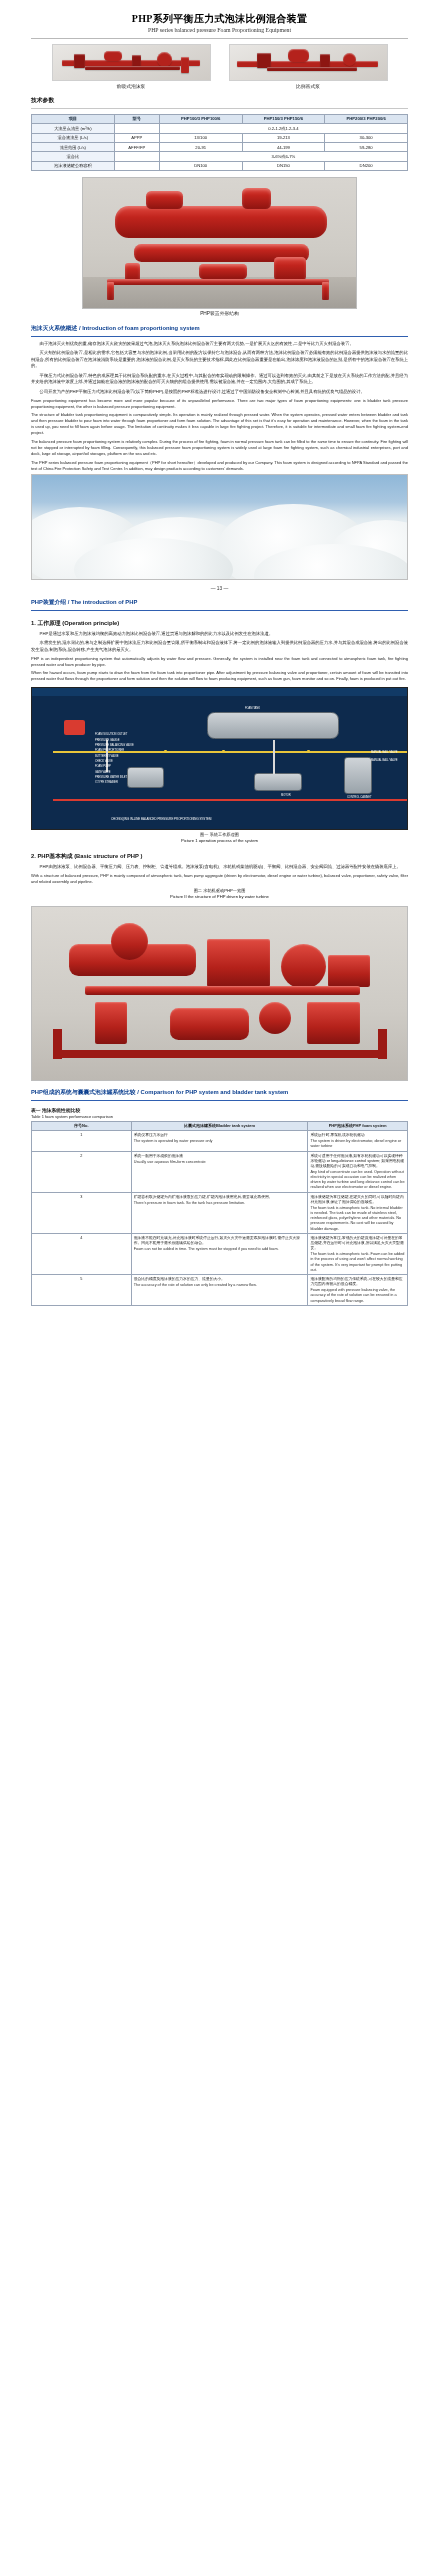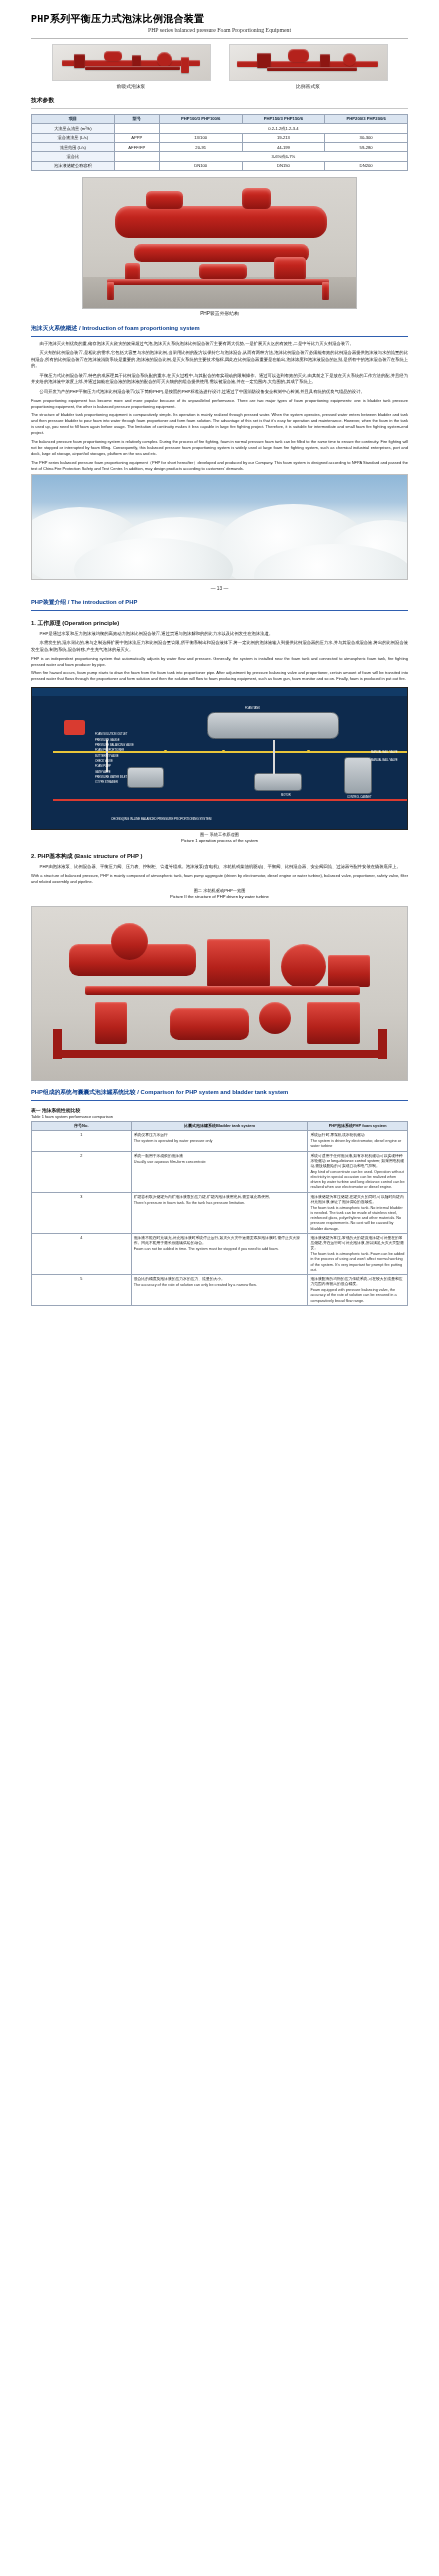--- a/index.html
+++ b/index.html
@@ -9,22 +9,22 @@
     background: #ffffff;
     font-family: "Liberation Sans", sans-serif;
     color: #1a1a1a;
   }
   .page {
     width: 439px;
     padding: 9.5px 31px 21px 31px;
   }
   
   .doc-title {
-    text-align: left;
-    font-family: Liberation Mono, monospace;
+    text-align: center;
+    font-family: Liberation Serif, serif;
     font-weight: bold;
     font-size: 10px;
     letter-spacing: 0.3px;
     margin: 2.1px 0 1.1px 0;
     color: #000;
   }
   .doc-subtitle {
     text-align: center;
     font-family: "Liberation Serif", serif;
     font-size: 5.8px;

